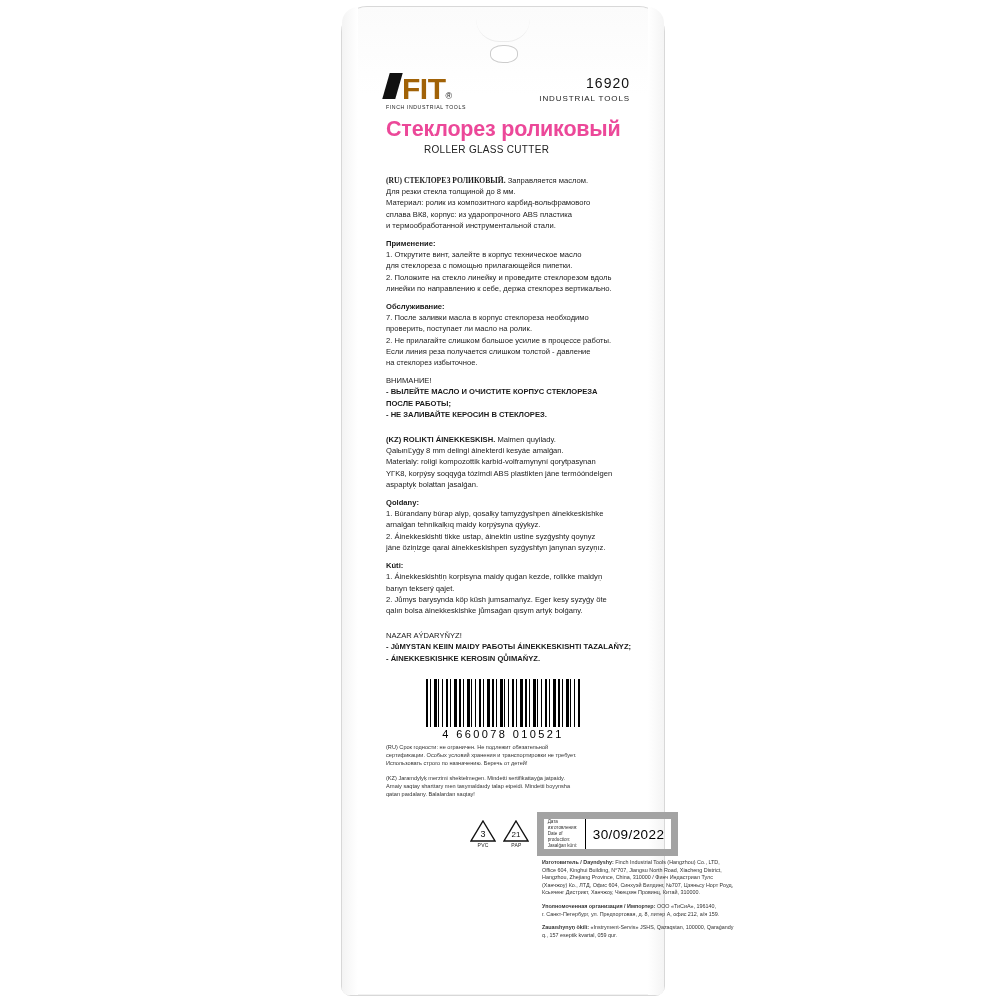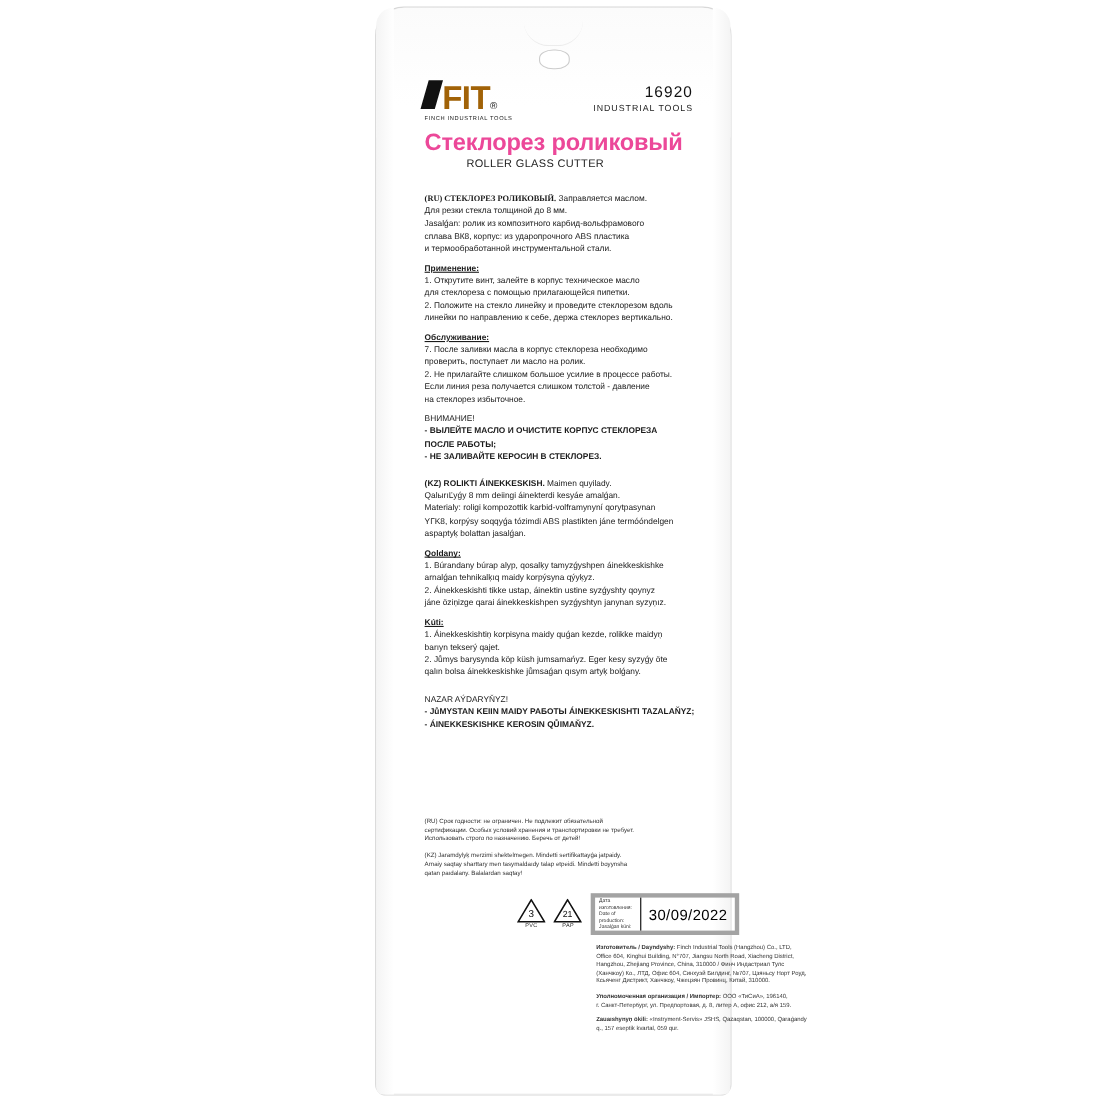--- a/index.html
+++ b/index.html
@@ -168,21 +168,20 @@
     top: 168px;
     font-size: 7.6px;
     line-height: 11.2px;
     color: #1a1a1a;
   }
   .body p { margin: 0; }
   .gap { height: 7px; }
   .lead b { font-weight: bold; font-family: Liberation Serif, serif; }
   .section-head {
     font-weight: bold;
-    text-decoration: underline;
   }
   .warn-head { font-weight: normal; }
   .warn-body { font-weight: bold; }
   .kz-head b { font-weight: bold; }
 
   
   .barcode-wrap {
     position: absolute;
     left: 50%;
     top: 672px;
@@ -248,21 +247,21 @@
     line-height: 6px;
     color: #333;
     border-right: 1px solid #000;
     padding-right: 5px;
     height: 24px;
     display: flex;
     flex-direction: column;
     justify-content: center;
   }
   .date-box {
-    border: 4px solid #a3a3a3;
+    border: 7px solid #a3a3a3;
     display: flex;
     align-items: center;
   }
   .date-caption-box {
     padding: 3px 4px;
   }
   .date-value {
     font-size: 13.5px;
     letter-spacing: 0.4px;
     padding: 2px 7px;
@@ -312,21 +311,21 @@
     </div>
 
     <div class="title-ru">Стеклорез роликовый</div>
     <div class="title-en">ROLLER GLASS CUTTER</div>
 
     <div class="body">
       <p class="lead">
         <b>(RU) СТЕКЛОРЕЗ РОЛИКОВЫЙ.</b><span> Заправляется маслом.</span>
       </p>
       <p>Для резки стекла толщиной до 8 мм.</p>
-      <p>Jasalǵan: ролик из композитного карбид-вольфрамового</p>
+      <p>Материал: ролик из композитного карбид-вольфрамового</p>
       <p>сплава ВК8, корпус: из ударопрочного ABS пластика</p>
       <p>и термообработанной инструментальной стали.</p>
       <div class="gap"></div>
       <p class="section-head">Применение:</p>
       <p>1. Открутите винт, залейте в корпус техническое масло</p>
       <p>для стеклореза с помощью прилагающейся пипетки.</p>
       <p>2. Положите на стекло линейку и проведите стеклорезом вдоль</p>
       <p>линейки по направлению к себе, держа стеклорез вертикально.</p>
       <div class="gap"></div>
       <p class="section-head">Обслуживание:</p>
@@ -361,20 +360,24 @@
       <p>barıyn tekserý qajet.</p>
       <p>2. Jůmys barysynda köp küsh jumsamańyz. Eger kesy syzyǵy öte</p>
       <p>qalın bolsa áinekkeskishke jůmsаǵan qısym artyķ bolǵany.</p>
       <div class="gap"></div>
       <div class="gap"></div>
       <p class="warn-head">NAZAR AÝDARYŇYZ!</p>
       <p class="warn-body">- JůMYSTAN KEIІN MAIDY РАБОТЫ ÁINEKKESKISHTI TAZALAŇYZ;</p>
       <p class="warn-body">- ÁINEKKESKISHKE KEROSIN QŮIMAŇYZ.</p>
     </div>
 
+    <div class="barcode-wrap">
+      <div class="barcode"></div>
+      <div class="barcode-digits">4 660078 010521</div>
+    </div>
 
     <div class="fineprint">
       <p>(RU) Срок годности: не ограничен. Не подлежит обязательной</p>
       <p>сертификации. Особых условий хранения и транспортировки не требует.</p>
       <p>Использовать строго по назначению. Беречь от детей!</p>
       <div class="gap"></div>
       <p>(KZ) Jaramdylyķ merzimi shektelmegen. Mindetti sertifikattayǵa jatpaidy.</p>
       <p>Arnaiy saqtay sharttary men tasymaldaıdy talap etpeidi. Mindetti boyynsha</p>
       <p>qatan paıdalany. Balalardan saqtay!</p>
     </div>

